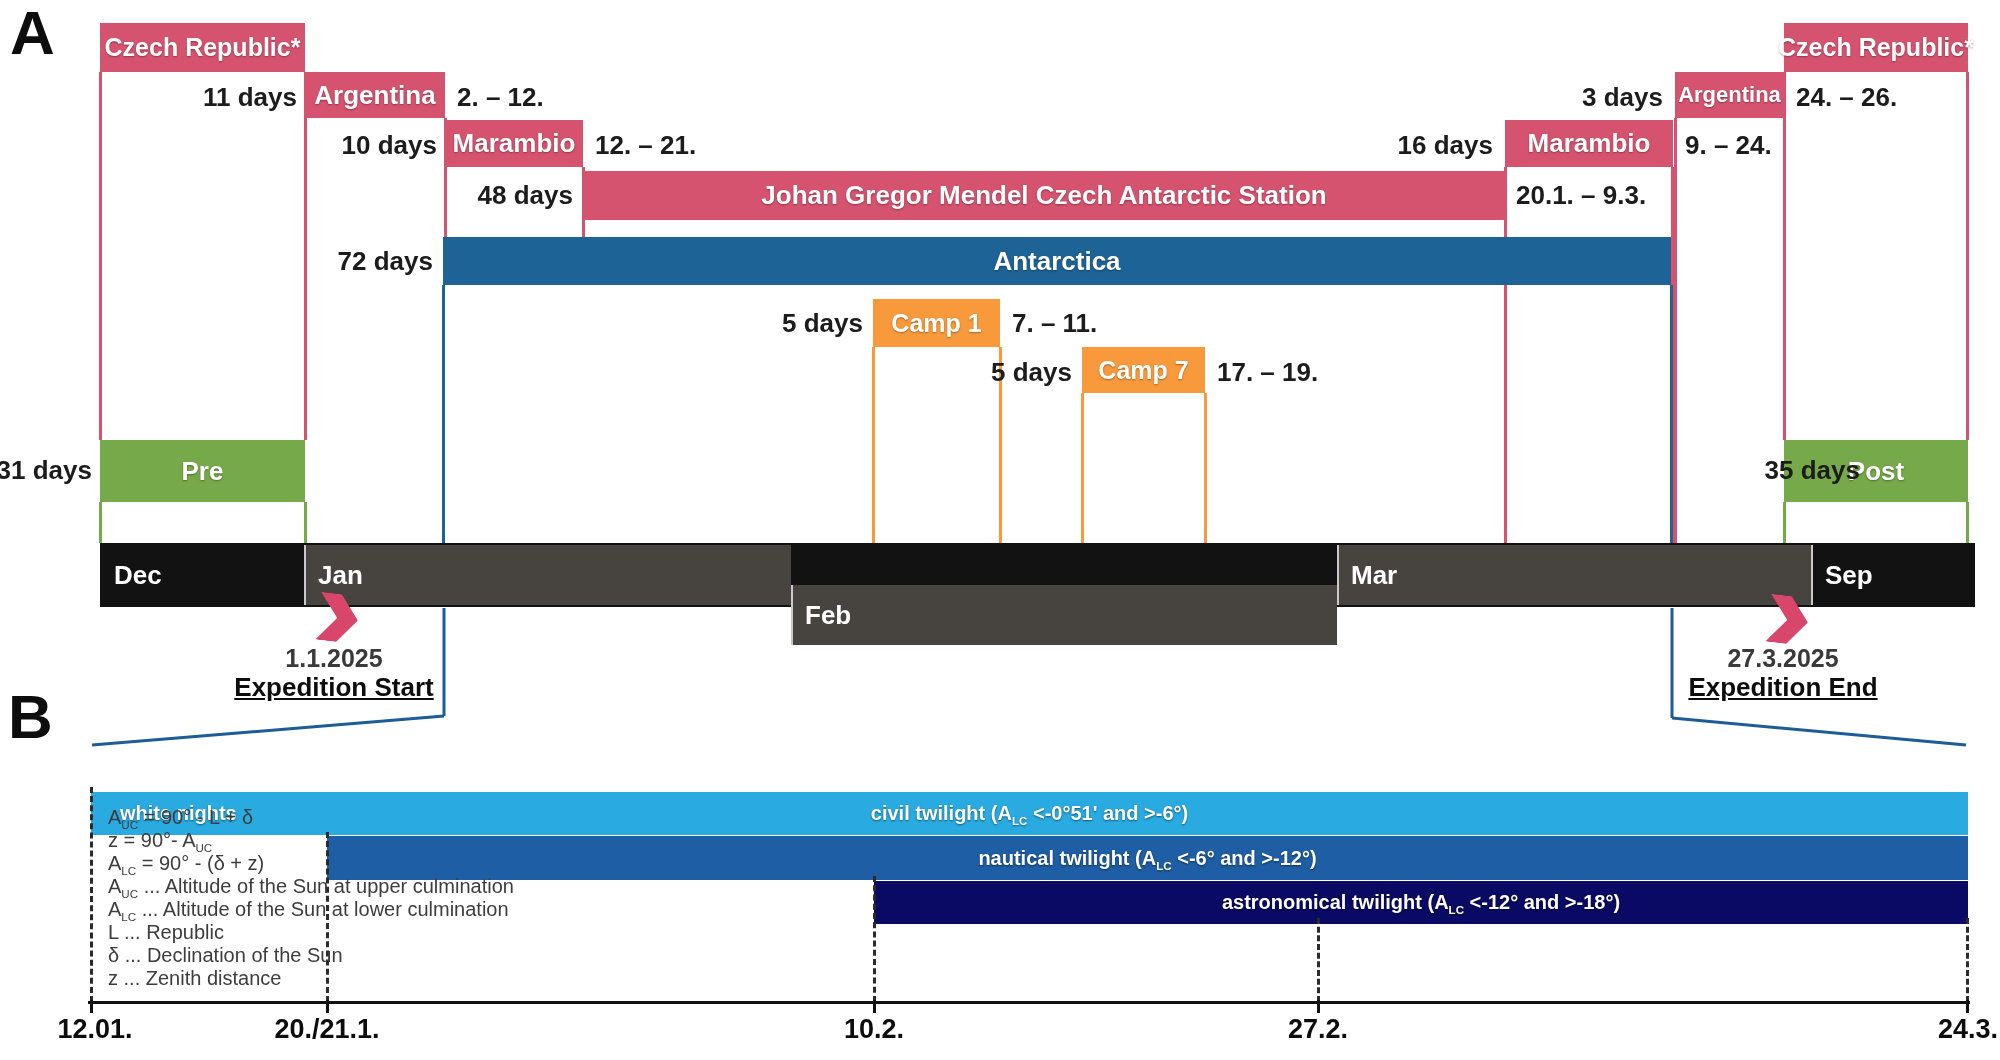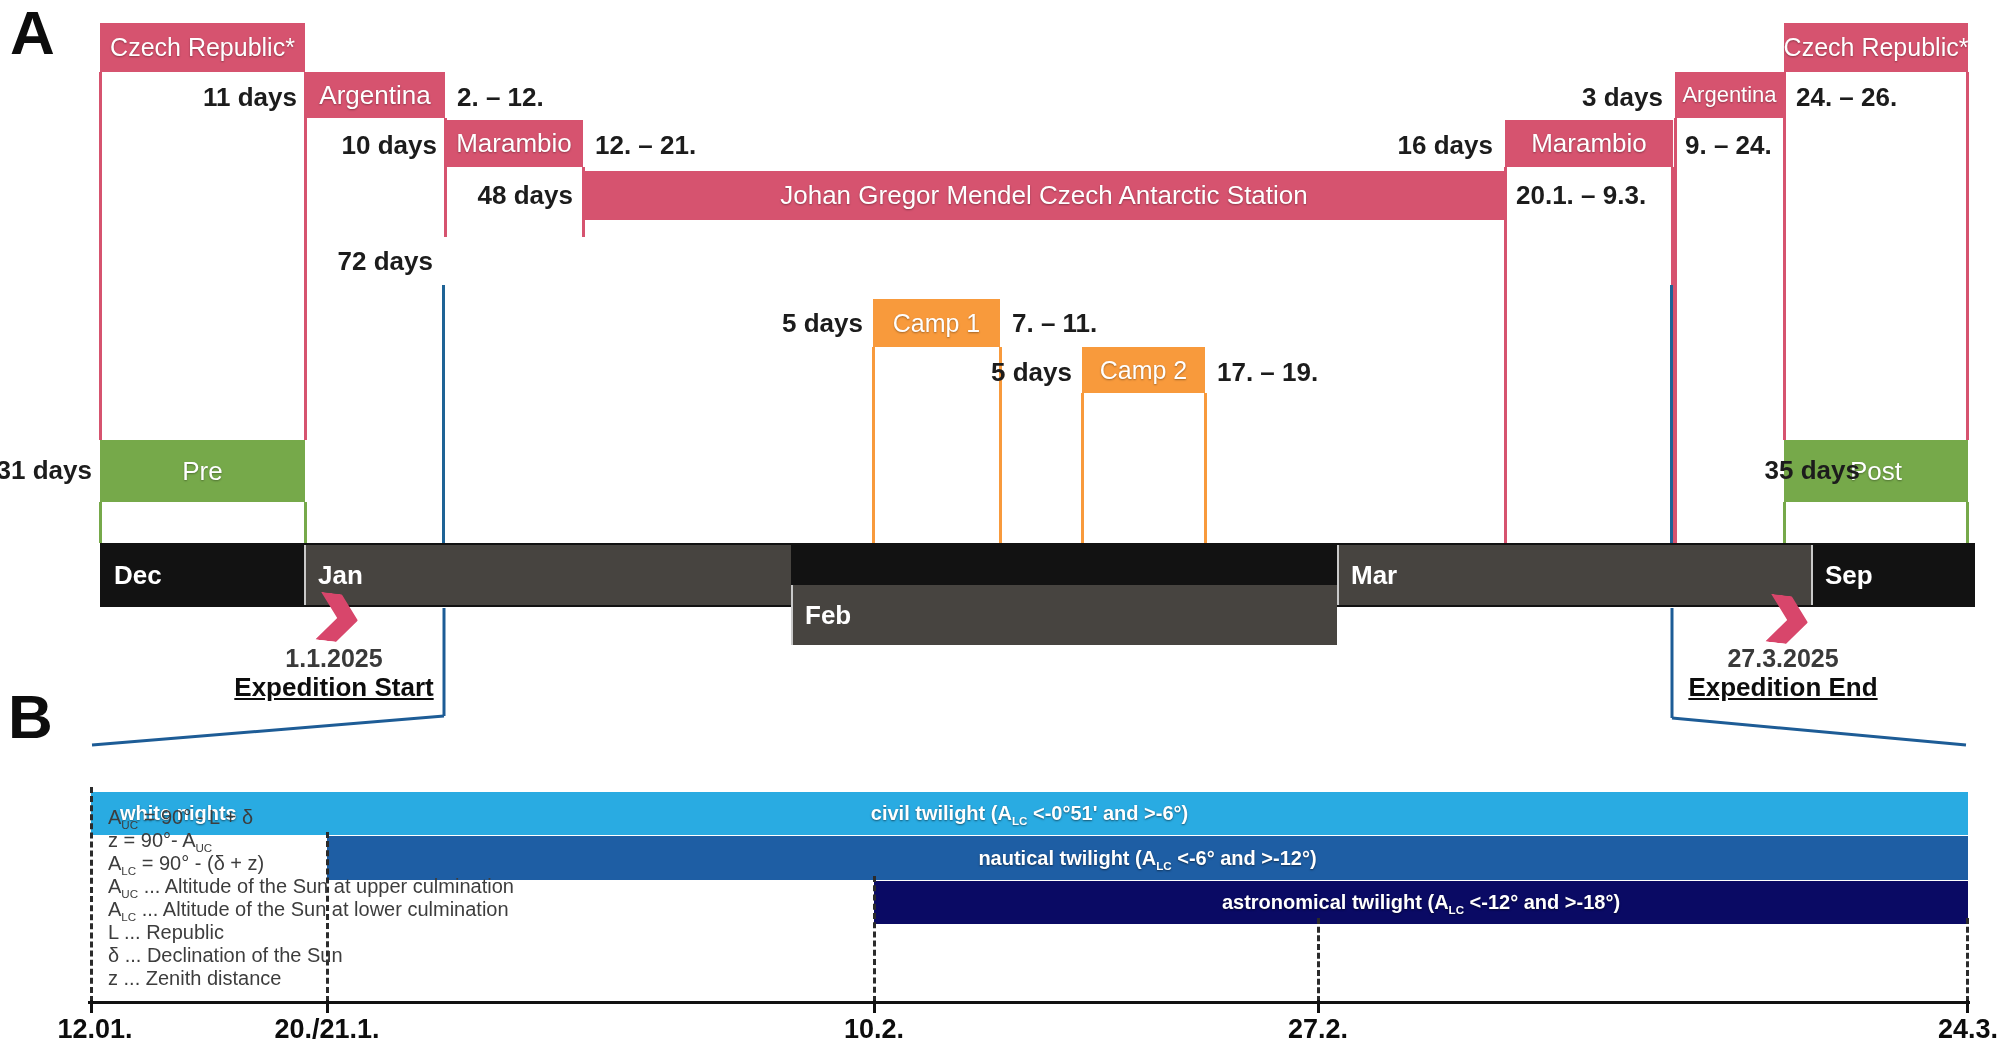--- a/index.html
+++ b/index.html
@@ -2,21 +2,21 @@
 <html style="--pink: #d6536f; --blue: #1e6396; --orange: #f89a3c; --green: #76a94a; --axis-dark: #121212; --axis-gray: #474440; --civil: #29abe2; --nautical: #1e5ea4; --astro-twilight: #0a0a64; --night: #0c0c0c; --ribbon: #d8466b; --funnel: #1d5c96;"><head>
 <meta charset="utf-8">
 <style>
   html,body{margin:0;padding:0;background:#fff;}
   .stage{position:relative;width:2000px;height:1060px;background:#fff;
          font-family:"Liberation Sans",sans-serif;overflow:hidden;}
   .abs{position:absolute;}
   .panel-letter{position:absolute;font-size:62px;font-weight:bold;color:#0d0d0d;line-height:1;}
   
   .hdr{position:absolute;display:flex;align-items:center;justify-content:center;
-       color:#fff;font-weight:normal;font-size:26px;white-space:nowrap;
+       color:#fff;font-weight:bold;font-size:26px;white-space:nowrap;
        text-shadow:0 1px 2px rgba(0,0,0,.35);box-sizing:border-box;}
   .bg-pink{background:var(--pink);} .bg-blue{background:var(--blue);}
   .bg-orange{background:var(--orange);} .bg-green{background:var(--green);}
   .fs25{font-size:25px;} .fs22{font-size:22px;}
   
   .vl{position:absolute;width:3px;}
   .vl-pink{background:var(--pink);} .vl-blue{background:var(--blue);}
   .vl-orange{background:var(--orange);} .vl-green{background:var(--green);}
   
   .num{position:absolute;font-weight:bold;font-size:26px;color:#1c1c1c;
@@ -74,22 +74,23 @@
   <div class="vl vl-orange" style="left:1204px;top:393px;height:150px;"></div>
   <div class="vl vl-green" style="left:99px;top:502px;height:41px;"></div>
   <div class="vl vl-green" style="left:304px;top:502px;height:41px;"></div>
   <div class="vl vl-green" style="left:1783px;top:502px;height:41px;"></div>
   <div class="vl vl-green" style="left:1966px;top:502px;height:41px;"></div>
 
   <div class="hdr bg-pink fs25" style="left:100px;top:23px;width:205px;height:49px;">Czech Republic*</div>
   <div class="hdr bg-pink" style="left:305px;top:72px;width:140px;height:46px;">Argentina</div>
   <div class="hdr bg-pink" style="left:445px;top:120px;width:138px;height:47px;">Marambio</div>
   <div class="hdr bg-pink" style="left:583px;top:171px;width:922px;height:49px;">Johan Gregor Mendel Czech Antarctic Station</div>
+  <div class="hdr bg-blue" style="left:443px;top:237px;width:1228px;height:48px;">Antarctica</div>
   <div class="hdr bg-orange fs25" style="left:873px;top:299px;width:127px;height:48px;">Camp 1</div>
-  <div class="hdr bg-orange fs25" style="left:1082px;top:347px;width:123px;height:46px;">Camp 2</div>
+  <div class="hdr bg-orange fs25" style="left:1082px;top:347px;width:123px;height:46px;">Camp 7</div>
   <div class="hdr bg-pink" style="left:1505px;top:120px;width:168px;height:47px;">Marambio</div>
   <div class="hdr bg-pink fs22" style="left:1675px;top:72px;width:109px;height:46px;">Argentina</div>
   <div class="hdr bg-pink fs25" style="left:1784px;top:23px;width:184px;height:49px;">Czech Republic*</div>
   <div class="hdr bg-green" style="left:100px;top:440px;width:205px;height:62px;">Pre</div>
   <div class="hdr bg-green" style="left:1784px;top:440px;width:184px;height:62px;">Post</div>
 
   <div class="num tr" style="left:100px;top:82px;width:197px;">11 days</div>
   <div class="num tr" style="left:243px;top:130px;width:194px;">10 days</div>
   <div class="num tr" style="left:380px;top:180px;width:193px;text-align:right;">48 days</div>
   <div class="num tr" style="left:240px;top:246px;width:193px;">72 days</div>

